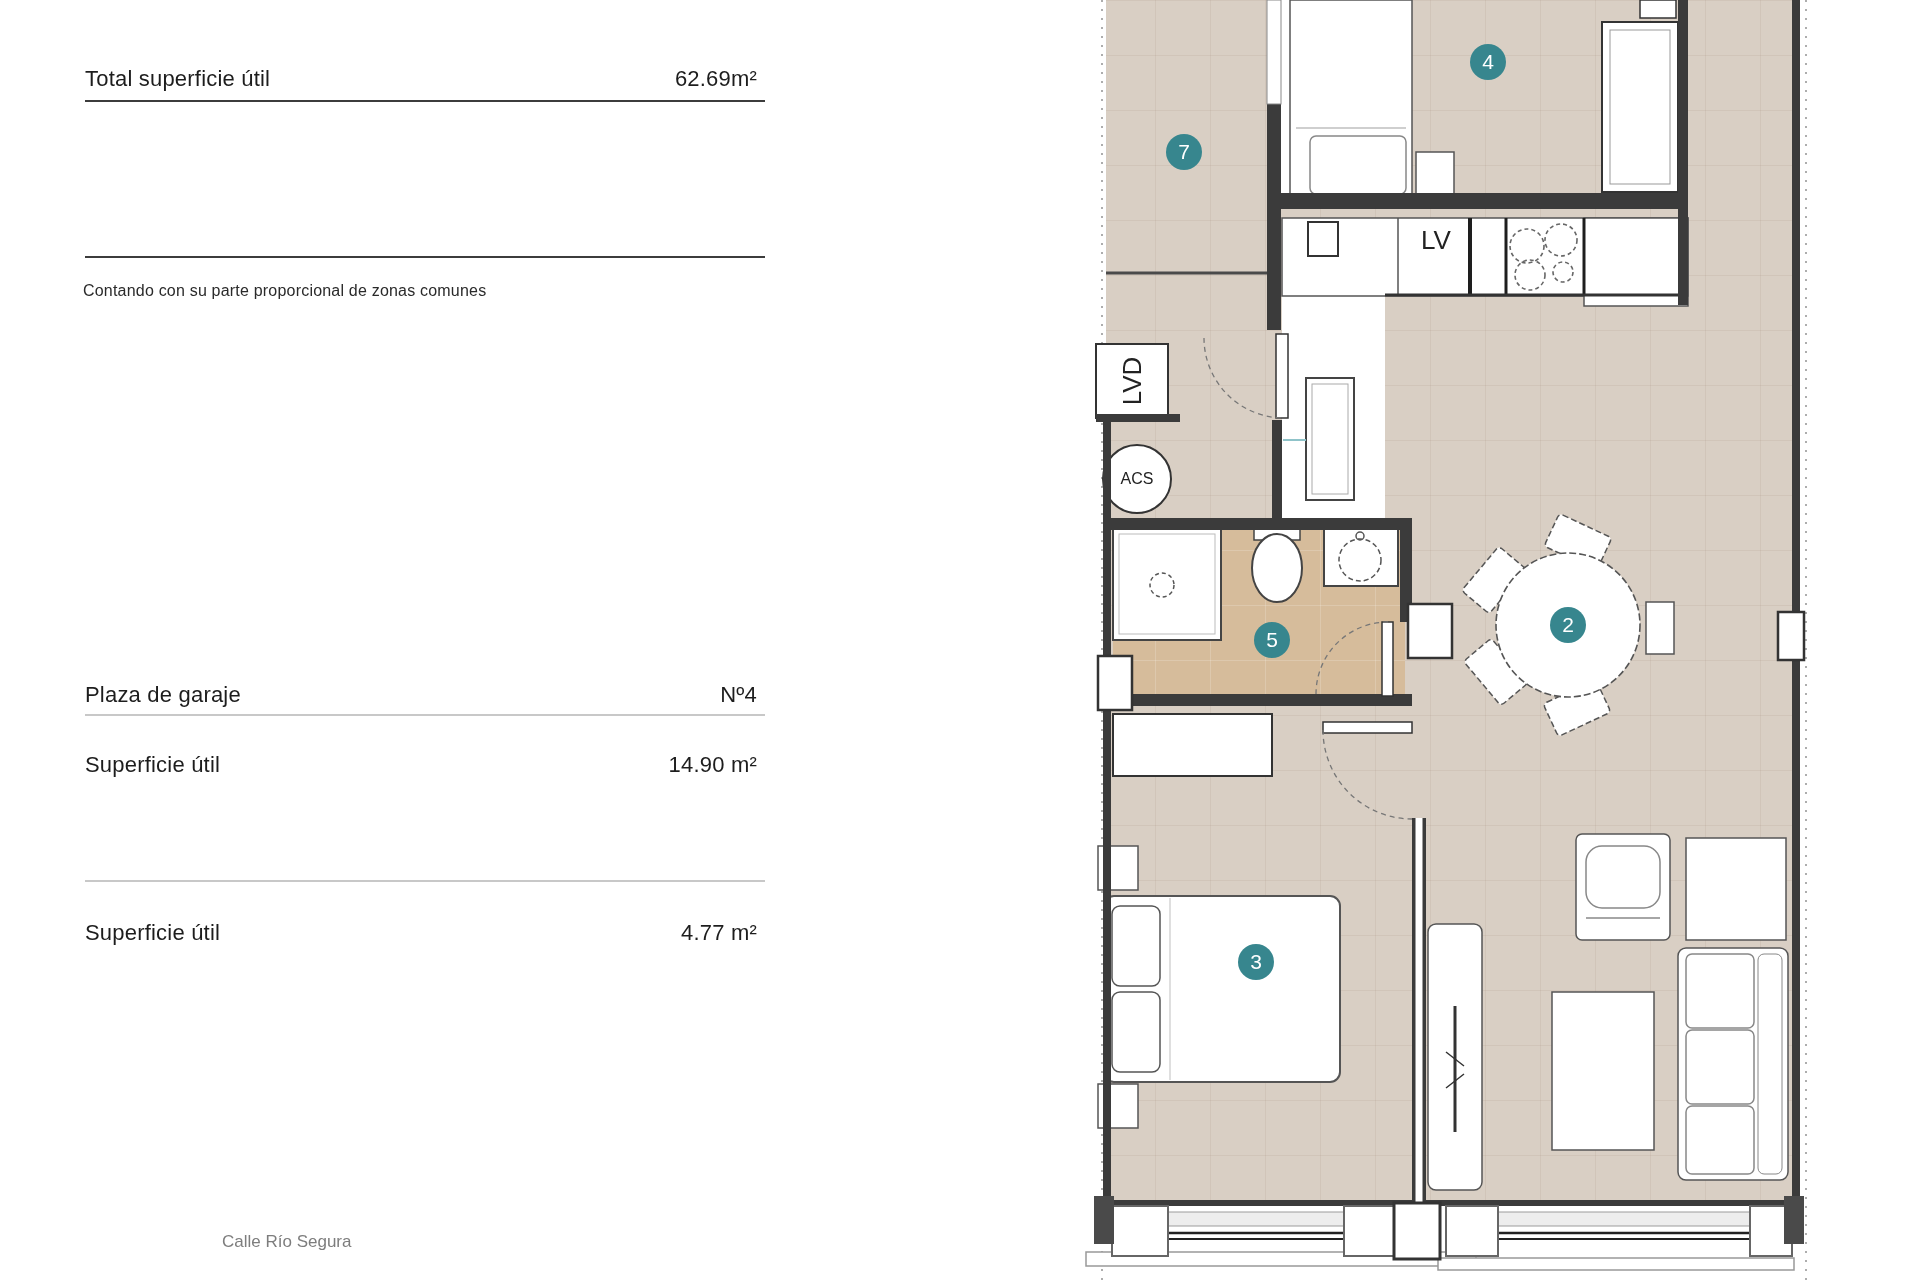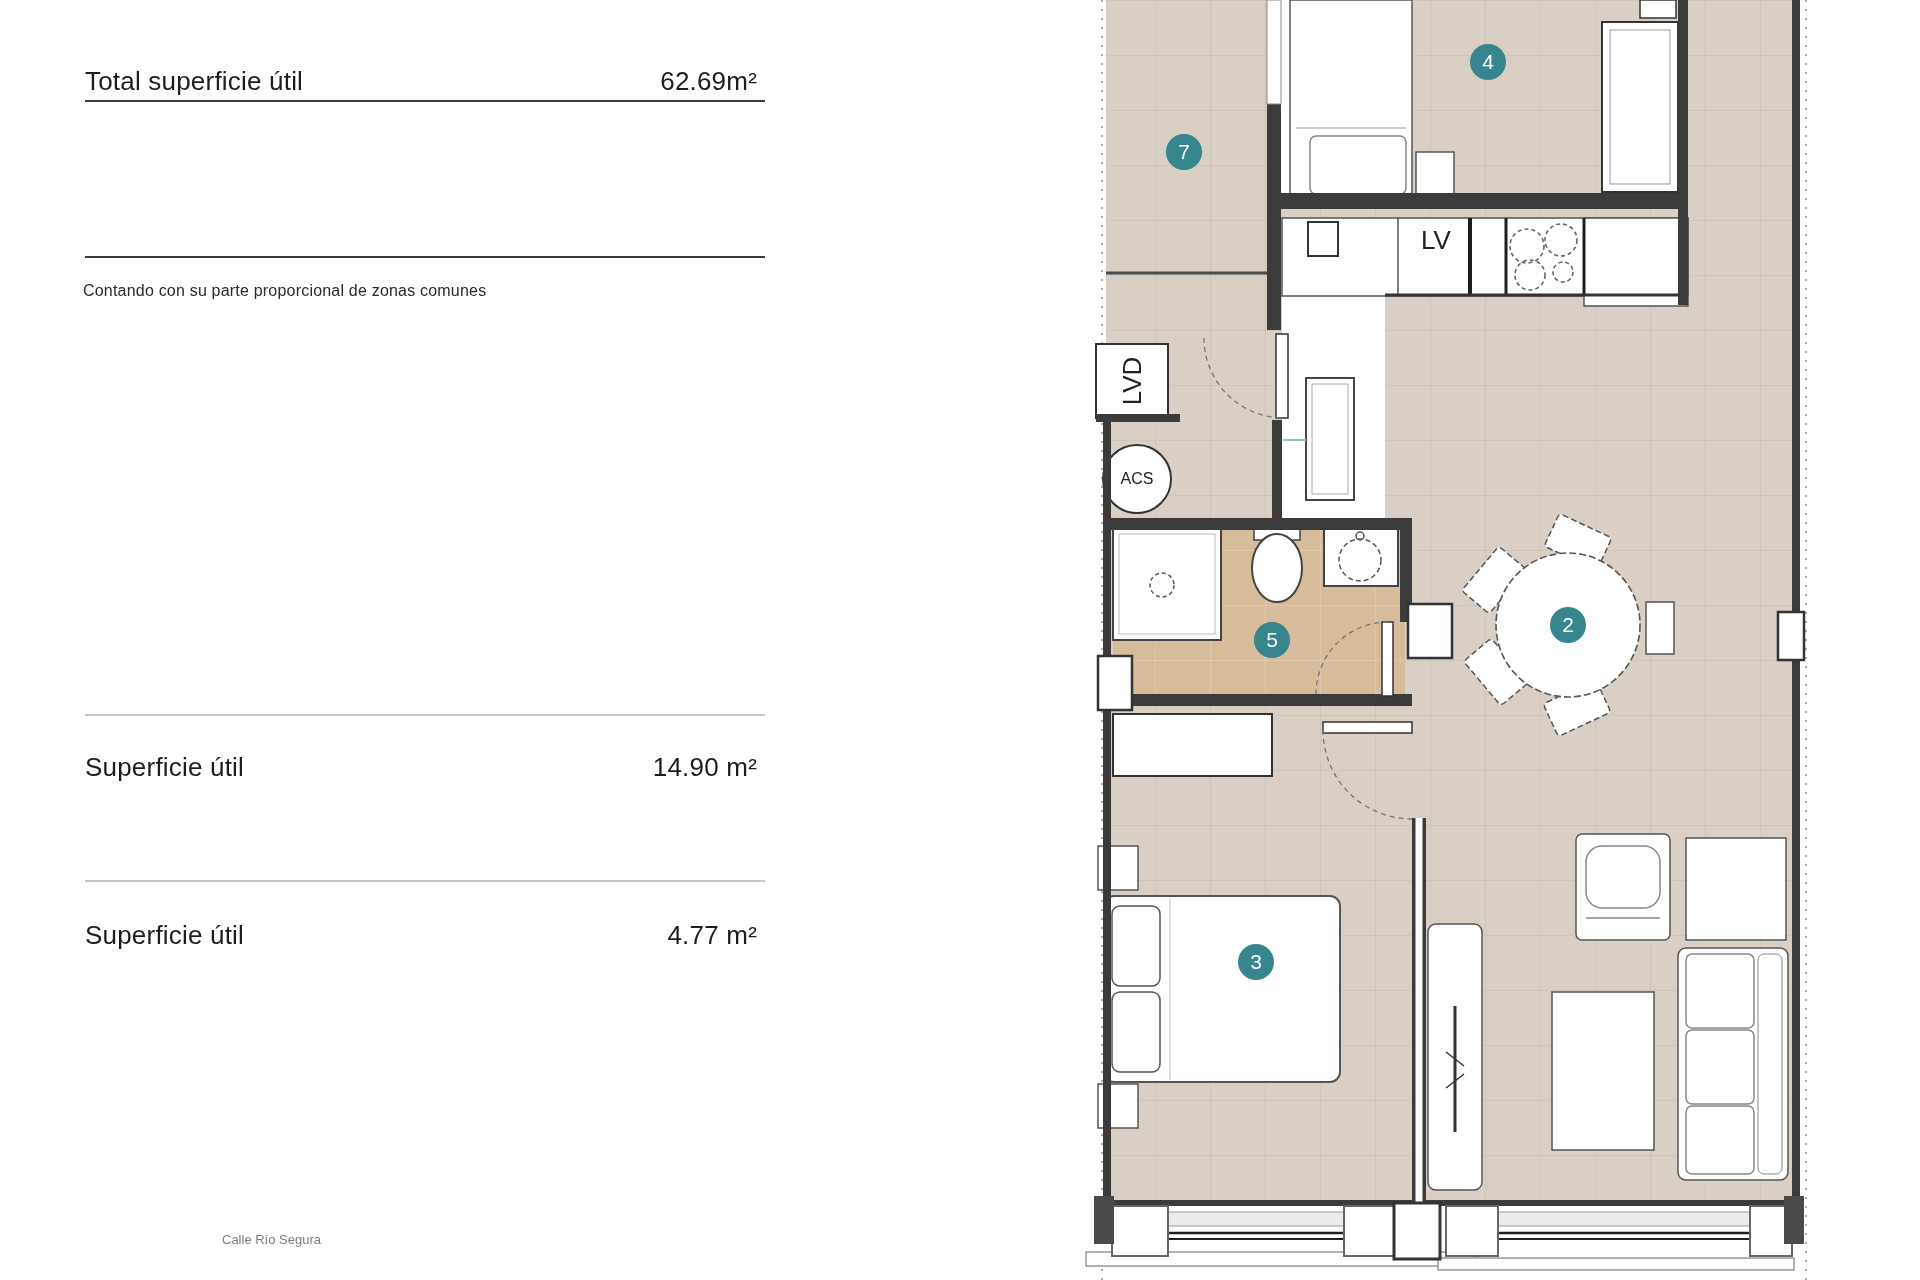--- a/index.html
+++ b/index.html
@@ -1,25 +1,25 @@
 <!DOCTYPE html>
 <html><head>
 <meta charset="utf-8">
 <style>
   html,body{margin:0;padding:0;background:#ffffff;}
   #page{position:relative;width:1920px;height:1280px;background:#ffffff;overflow:hidden;
         font-family:"Liberation Sans","DejaVu Sans",sans-serif;color:#1d1d1d;}
   
   .row{position:absolute;left:85px;width:672px;display:flex;justify-content:space-between;
-       font-size:26px;letter-spacing:0.2px;color:#1d1d1d;}
+       font-size:22px;letter-spacing:0.2px;color:#1d1d1d;}
   .row .pref{display:inline-block;width:48px;}
   .rule{position:absolute;left:85px;width:680px;height:0;border-top:2px solid #3c3c3c;}
   .rule.light{border-top:2px solid #c8c8c8;}
   .note{position:absolute;left:83px;top:282px;font-size:16px;color:#2a2a2a;letter-spacing:0.2px;}
-  .street{position:absolute;left:222px;top:1232px;font-size:13px;color:#7d7d7d;}
+  .street{position:absolute;left:222px;top:1232px;font-size:17px;color:#7d7d7d;}
   
   .badge{position:absolute;width:36px;height:36px;border-radius:50%;background:#37868e;
          color:#fff;font-size:21px;display:flex;align-items:center;justify-content:center;
          transform:translate(-50%,-50%);}
   .applabel{position:absolute;font-size:26px;color:#222;transform:translate(-50%,-50%);}
   .applabel.small{font-size:16px;}
   .applabel.rot{transform:translate(-50%,-50%) rotate(-90deg);}
   svg{position:absolute;left:0;top:0;}
 </style>
 </head>
@@ -29,20 +29,24 @@
 <div class="row" style="top:66px">
   <span>Total superficie útil</span>
   <span>62.69m²</span>
 </div>
 <div class="rule" style="top:100px"></div>
 
 
 <div class="rule" style="top:256px"></div>
 <div class="note">Contando con su parte proporcional de zonas comunes</div>
 
+<div class="row" style="top:682px">
+  <span>Plaza de garaje</span>
+  <span>Nº4</span>
+</div>
 <div class="rule light" style="top:714px"></div>
 
 <div class="row" style="top:752px">
   <span>Superficie útil</span>
   <span>14.90 m²</span>
 </div>
 
 <div class="rule light" style="top:880px"></div>
 
 <div class="row" style="top:920px">

